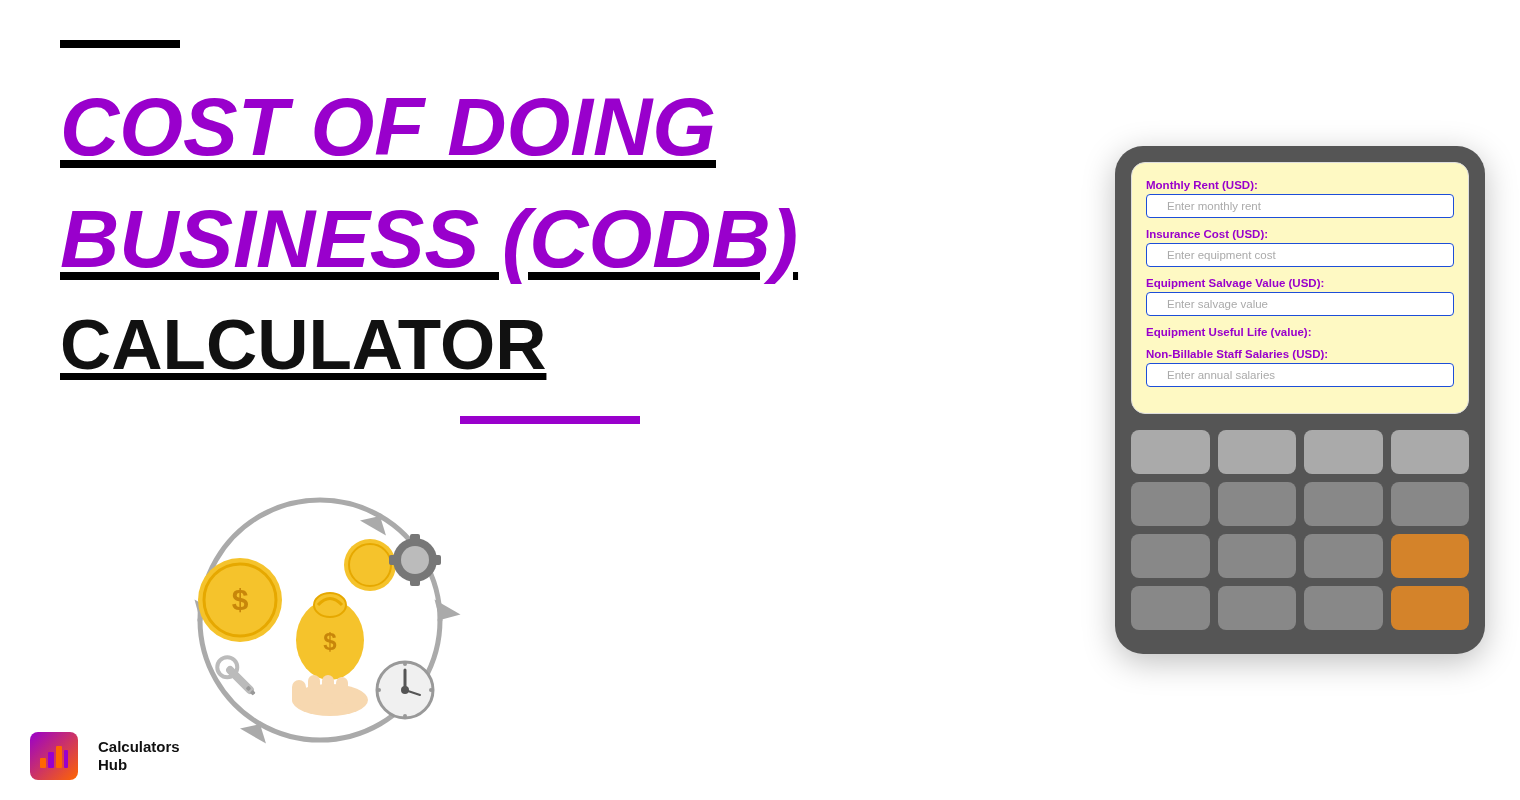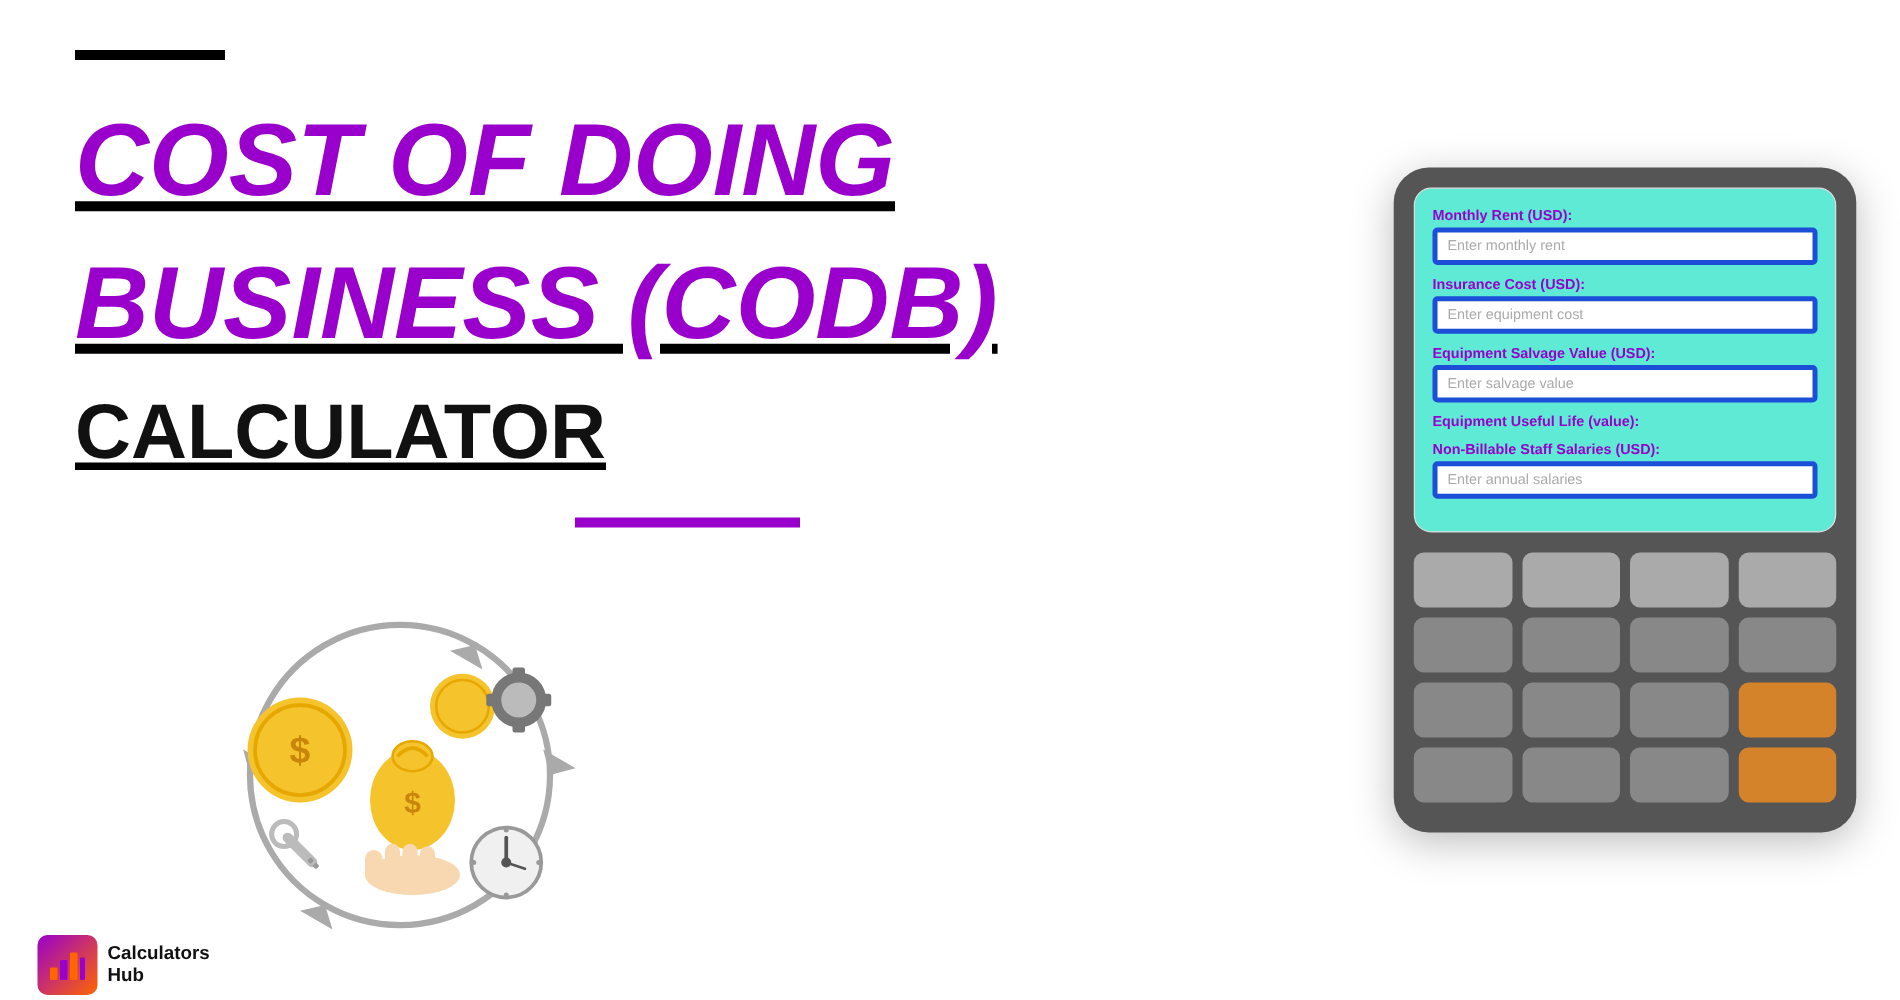--- a/index.html
+++ b/index.html
@@ -34,21 +34,21 @@
     .title-purple {
       font-size: 82px;
       font-weight: 900;
       color: #9900cc;
       line-height: 1.05;
       text-transform: uppercase;
       font-style: italic;
     }
 
     .title-black {
-      font-size: 62px;
+      font-size: 71px;
       font-weight: 900;
       color: #111111;
       line-height: 1.05;
       text-transform: uppercase;
     }
 
     .underline-purple {
       width: 180px;
       height: 8px;
       background: #9900cc;
@@ -64,25 +64,25 @@
     }
 
     
     .illustration-svg {
       width: 400px;
       height: 280px;
     }
 
     .logo-area {
       position: absolute;
-      bottom: 4px;
+      bottom: 20px;
       left: 30px;
       display: flex;
       align-items: center;
-      gap: 8px;
+      gap: 20px;
     }
 
     .logo-icon {
       width: 48px;
       height: 48px;
       background: linear-gradient(135deg, #9900cc, #ff6600);
       border-radius: 8px;
       display: flex;
       align-items: center;
       justify-content: center;
@@ -107,44 +107,44 @@
 
     .calculator {
       width: 370px;
       background: #555;
       border-radius: 28px;
       padding: 16px 16px 24px 16px;
       box-shadow: 0 8px 32px rgba(0,0,0,0.25);
     }
 
     .calc-screen {
-      background: #5eead4;
+      background: #fef9c3;
       border-radius: 14px;
       padding: 16px 14px;
       margin-bottom: 16px;
       border: 1px solid #ddd;
     }
 
     .field-group {
       margin-bottom: 10px;
     }
 
     .field-label {
       font-size: 11.5px;
       color: #9900cc;
       font-weight: 600;
       margin-bottom: 3px;
       display: block;
     }
 
     .field-input {
       width: 100%;
-      border: 4px solid #1d4ed8;
+      border: 1px solid #1d4ed8;
       border-radius: 4px;
-      padding: 5px 8px;
+      padding: 5px 20px;
       font-size: 11.5px;
       color: #888;
       outline: none;
       background: #fff;
     }
 
     .field-input::placeholder {
       color: #aaa;
     }
 

